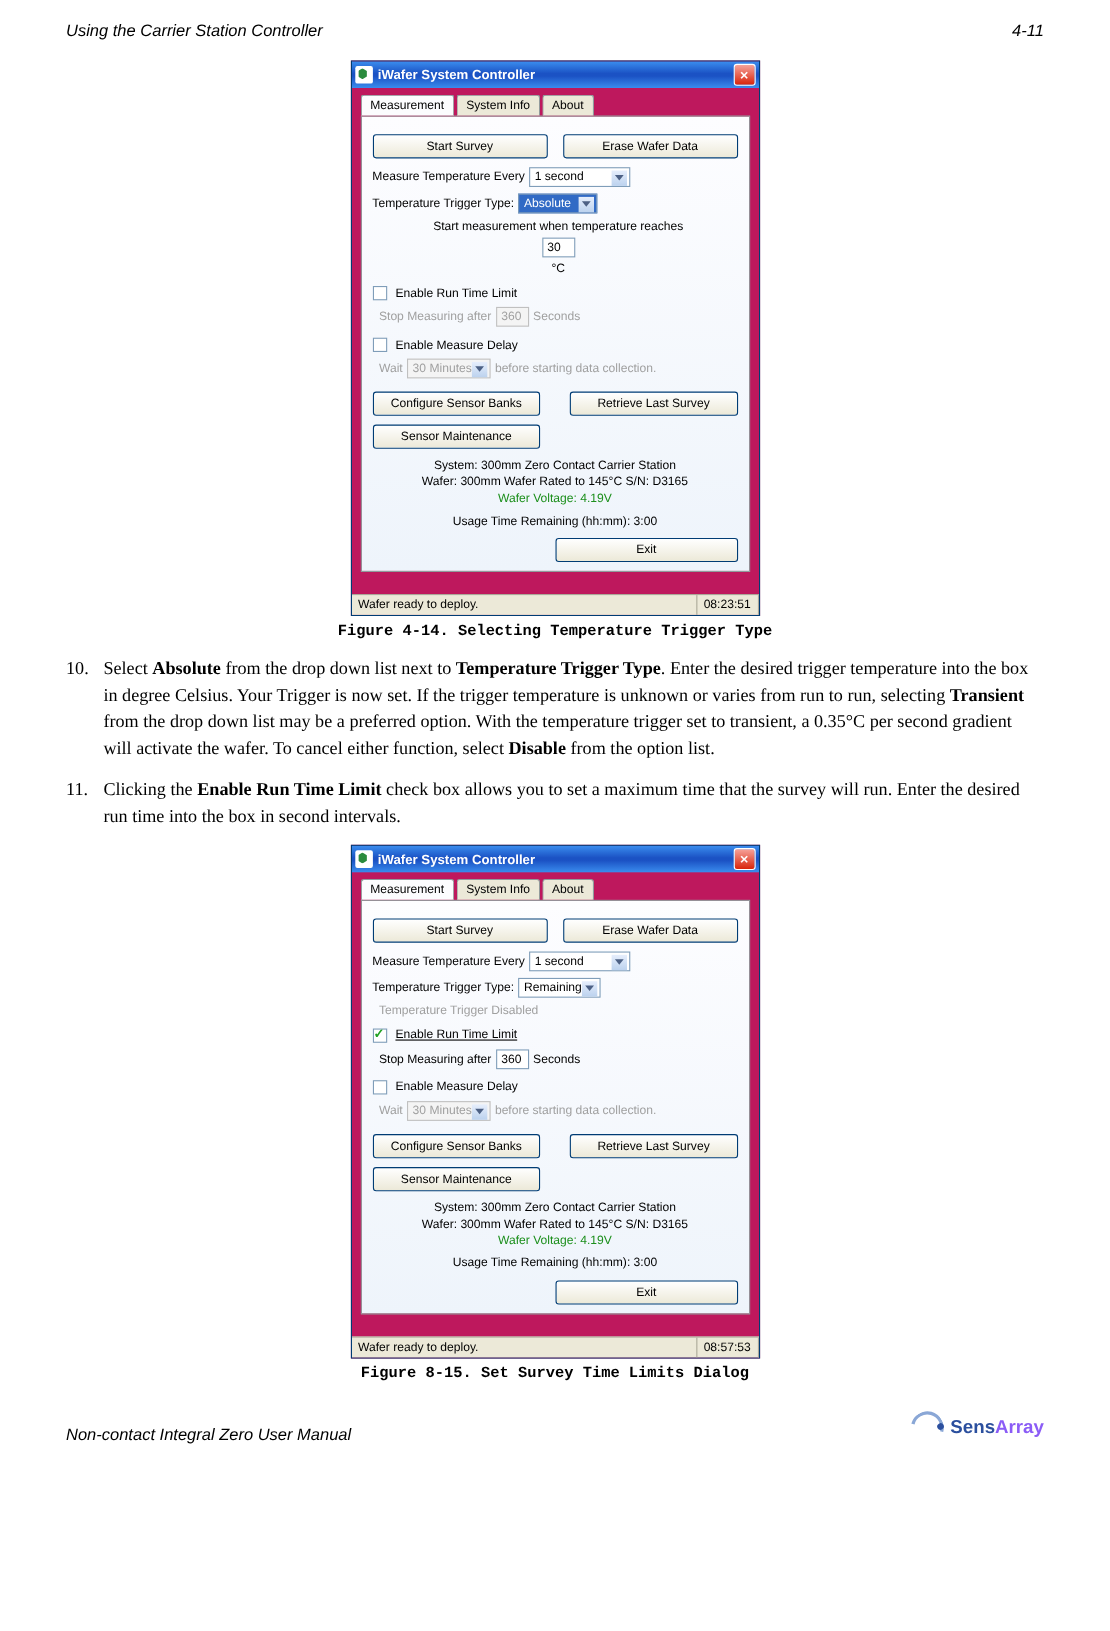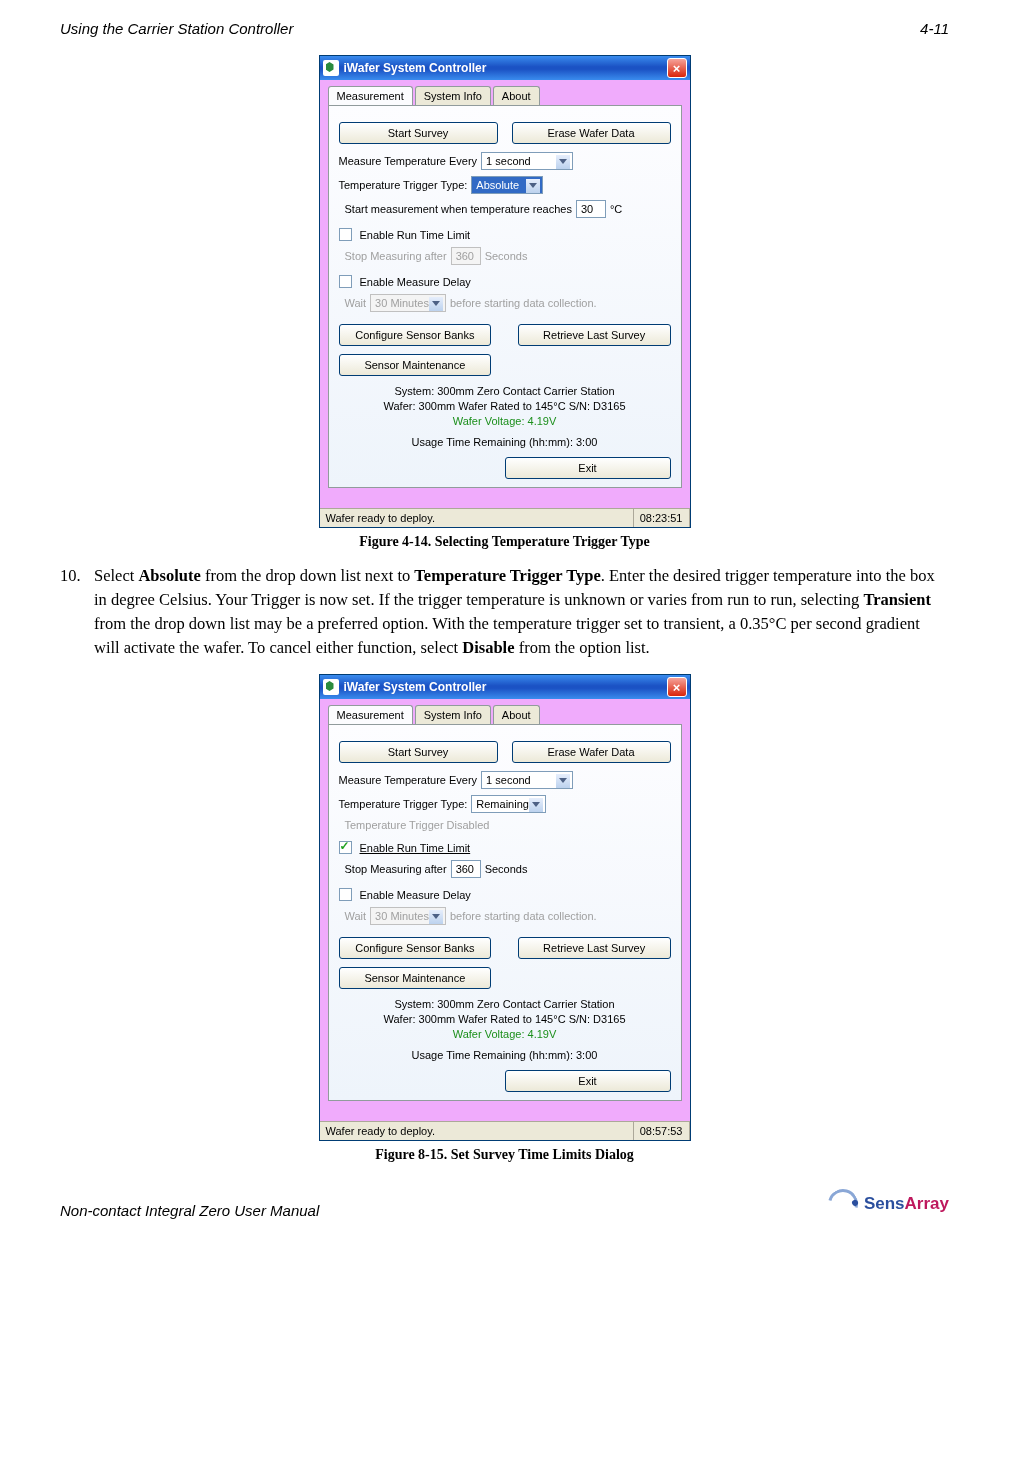--- a/index.html
+++ b/index.html
@@ -20,21 +20,21 @@
     font-size: 15px;
     margin-bottom: 18px;
   }
   .screenshot-wrap {
     display: flex;
     justify-content: center;
     margin: 8px 0 4px 0;
   }
   .win {
     width: 372px;
-    background: #f0abfc;
+    background: #be185d;
     border: 1px solid #003c74;
     font-family: Tahoma, Arial, sans-serif;
     font-size: 11px;
     color: #000;
   }
   .titlebar {
     height: 24px;
     background: linear-gradient(to bottom,#3a8cee,#1b52c4 45%,#1b52c4 55%,#3a8cee);
     display: flex;
     align-items: center;
@@ -175,21 +175,21 @@
     background: #ece9d8;
     font-size: 11px;
   }
   .statusbar .cell {
     padding: 3px 6px;
     border-right: 1px solid #aca899;
   }
   .statusbar .cell.grow { flex: 1; }
   .fig-caption {
     text-align: center;
-    font-family: Liberation Serif, serif;
+    font-family: Liberation Mono, monospace;
     font-weight: bold;
     font-size: 14px;
     margin: 6px 0 14px 0;
   }
   ol.body-list {
     list-style: none;
     margin: 0 0 14px 0;
   }
   ol.body-list li {
     display: flex;
@@ -227,21 +227,21 @@
   }
   .logo-swoosh::after {
     content:"";
     position:absolute;
     width:6px; height:6px;
     background:#2b4f9e;
     border-radius:50%;
     right:-2px; bottom:4px;
   }
   .logo-text { font-family: Arial, sans-serif; font-weight: bold; font-size: 17px; color: #2b4f9e; }
-  .logo-text .orange { color: #be185d; }
+  .logo-text .orange { color: #8b5cf6; }
   .exit-row { display:flex; justify-content:flex-end; margin-top:8px;}
   .exit-row .xp-btn { flex: 0 0 50%; }
 </style>
 </head>
 <body>
 
 <div class="header-row">
   <span>Using the Carrier Station Controller</span>
   <span>4-11</span>
 </div>
@@ -270,21 +270,21 @@
             <span class="chev"></span>
         </span>
       </div>
       <div class="row">
         <span class="field-label">Temperature Trigger Type:</span>
         <span class="combo sel">
           <span>Absolute</span>
             <span class="chev"></span>
         </span>
       </div>
-      <div class="row" style="margin-left:6px;">
+      <div class="row" style="margin-left:6px;flex-direction:column;">
         <span class="field-label">Start measurement when temperature reaches</span>
         <span class="txtbox">30</span>
         <span class="field-label">°C</span>
       </div>
       <div class="row" style="margin-top:10px;">
         <span class="chk"></span>
         <span class="field-label">Enable Run Time Limit</span>
       </div>
       <div class="row dim" style="margin-left:6px;">
         <span class="field-label">Stop Measuring after</span>
@@ -328,20 +328,26 @@
 </div>
 <div class="fig-caption">Figure 4-14. Selecting Temperature Trigger Type</div>
 
 <ol class="body-list">
   <li>
     <span class="num">10.</span>
     <span class="txt">
       <span>Select </span><b>Absolute</b><span> from the drop down list next to </span><b>Temperature Trigger Type</b><span>.  Enter the desired trigger temperature into the box in degree Celsius.  Your Trigger is now set.  If the trigger temperature is unknown or varies from run to run, selecting </span><b>Transient</b><span> from the drop down list may be a preferred option.  With the temperature trigger set to transient, a 0.35°C per second gradient will activate the wafer.  To cancel either function, select </span><b>Disable</b><span> from the option list.</span>
     </span>
   </li>
+  <li>
+    <span class="num">11.</span>
+    <span class="txt">
+      <span>Clicking the </span><b>Enable Run Time Limit</b><span> check box allows you to set a maximum time that the survey will run.  Enter the desired run time into the box in second intervals.</span>
+    </span>
+  </li>
 </ol>
 
 <div class="screenshot-wrap">
   <div class="win">
     <div class="titlebar">
       <span class="titlebar-icon"></span>
       <span class="titlebar-title">iWafer System Controller</span>
       <span class="closebtn">×</span>
     </div>
     <div class="tabs">

